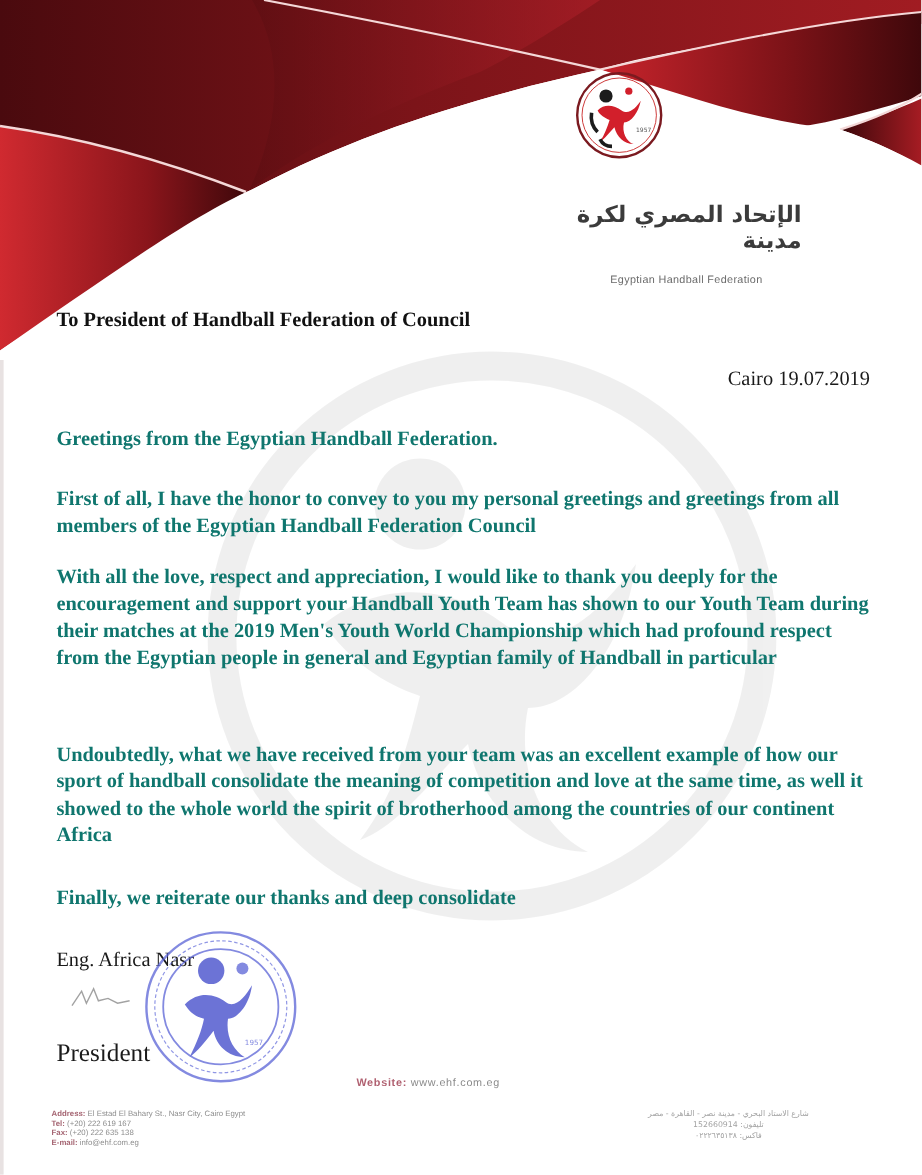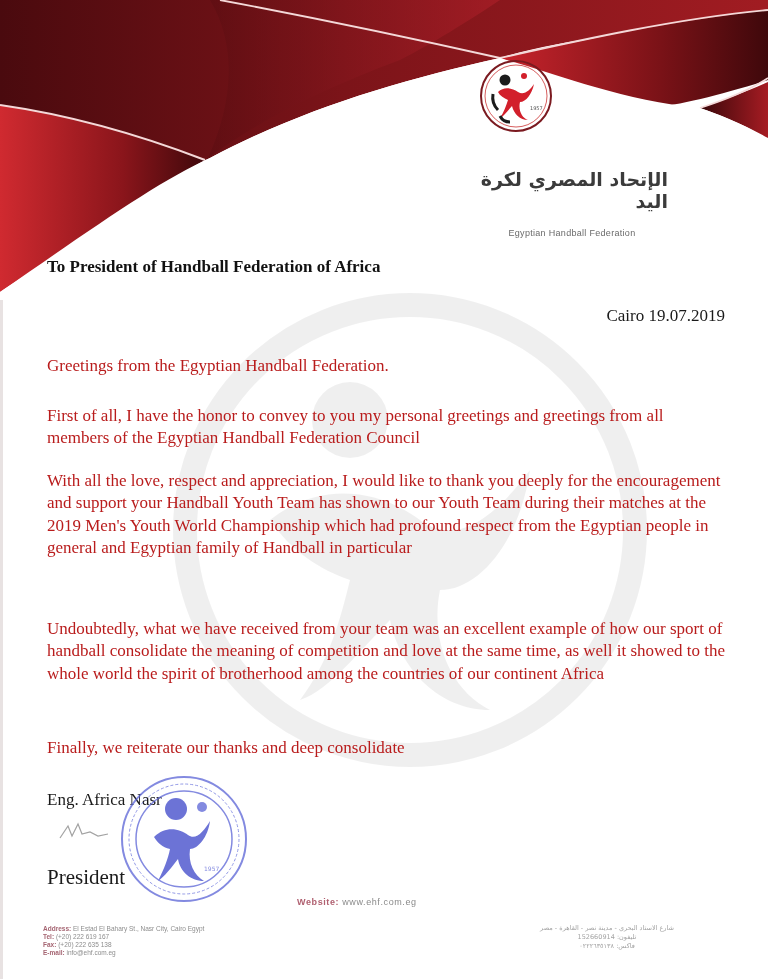--- a/index.html
+++ b/index.html
@@ -21,21 +21,21 @@
       font-family: "Liberation Sans", sans-serif; font-size: 9px; color: #6a6a6a; letter-spacing: 0.3px; margin-top: 36px;
     }
     .watermark { position: absolute; left: 150px; top: 290px; width: 520px; height: 480px; opacity: 0.06; }
     .addressee {
       position: absolute; left: 47px; top: 257px;
       font-weight: bold; font-size: 17px; color: #111;
     }
     .date { position: absolute; right: 43px; top: 306px; font-size: 17px; }
     .para {
       position: absolute; left: 47px; width: 680px;
-      font-size: 17px; line-height: 22.4px; color: #b91c1c;
+      font-size: 17px; line-height: 22.4px; color: #0f766e; font-weight: bold;
     }
     .p-greet { top: 355px; }
     .p-first { top: 405px; }
     .p-love  { top: 470px; }
     .p-undoubt { top: 618px; }
     .p-final { top: 737px; }
     .sign-name { position: absolute; left: 47px; top: 790px; font-size: 17px; }
     .sign-title { position: absolute; left: 47px; top: 865px; font-size: 21px; }
     .signature { position: absolute; left: 58px; top: 820px; width: 60px; height: 22px; opacity: 0.45; }
     .stamp { position: absolute; left: 118px; top: 773px; width: 132px; height: 132px; opacity: 0.75; }
@@ -109,30 +109,30 @@
   <circle cx="38" cy="38" r="35" fill="none" stroke="#7b1a20" stroke-width="2"></circle>
   <circle cx="38" cy="38" r="31" fill="none" stroke="#c33" stroke-width="0.8"></circle>
   <circle cx="27" cy="22" r="5.5" fill="#1c1c1c"></circle>
   <circle cx="46" cy="18" r="3" fill="#d21f2b"></circle>
   <path d="M20,34 C26,28 34,30 40,34 C46,38 52,32 56,26 C54,36 48,44 42,44 C40,52 44,60 50,62 C42,62 36,56 34,48 C30,52 26,58 22,60 C26,54 28,48 30,42 C26,40 22,38 20,34 Z" fill="#d21f2b"></path>
   <path d="M15,36 C14,42 16,48 20,52" stroke="#1c1c1c" stroke-width="3" fill="none"></path>
   <path d="M22,58 C24,62 28,64 32,64" stroke="#1c1c1c" stroke-width="3" fill="none"></path>
   <text x="52" y="52" font-size="5" fill="#555" font-family="DejaVu Sans, sans-serif">1957</text>
 </svg>
 
-<div class="org-ar">الإتحاد المصري لكرة اليد</div>
+<div class="org-ar">الإتحاد المصري لكرة مدينة</div>
 <div class="org-en">Egyptian Handball Federation</div>
 
 <svg class="watermark" viewBox="0 0 520 480">
   <circle cx="260" cy="240" r="225" fill="none" stroke="#000" stroke-width="24"></circle>
   <circle cx="200" cy="130" r="38" fill="#000"></circle>
   <path d="M120,230 C170,190 230,200 270,230 C310,260 350,220 380,180 C370,250 330,300 290,300 C280,350 300,400 340,420 C290,420 250,380 240,330 C210,360 180,400 150,410 C180,370 190,330 200,290 C170,280 140,260 120,230 Z" fill="#000"></path>
 </svg>
 
-<div class="addressee">To President of Handball Federation of Africa</div>
+<div class="addressee">To President of Handball Federation of Council</div>
 <div class="date">Cairo 19.07.2019</div>
 
 <div class="para p-greet">Greetings from the Egyptian Handball Federation.</div>
 <div class="para p-first">First of all, I have the honor to convey to you my personal greetings and greetings from all members of the Egyptian Handball Federation Council</div>
 <div class="para p-love">With all the love, respect and appreciation, I would like to thank you deeply for the encouragement and support your Handball Youth Team has shown to our Youth Team during their matches at the 2019 Men's Youth World Championship which had profound respect from the Egyptian people in general and Egyptian family of Handball in particular</div>
 <div class="para p-undoubt">Undoubtedly, what we have received from your team was an excellent example of how our sport of handball consolidate the meaning of competition and love at the same time, as well it showed to the whole world the spirit of brotherhood among the countries of our continent Africa</div>
 <div class="para p-final">Finally, we reiterate our thanks and deep consolidate</div>
 
 <div class="sign-name">Eng. Africa Nasr</div>
 <svg class="signature" viewBox="0 0 60 22">

